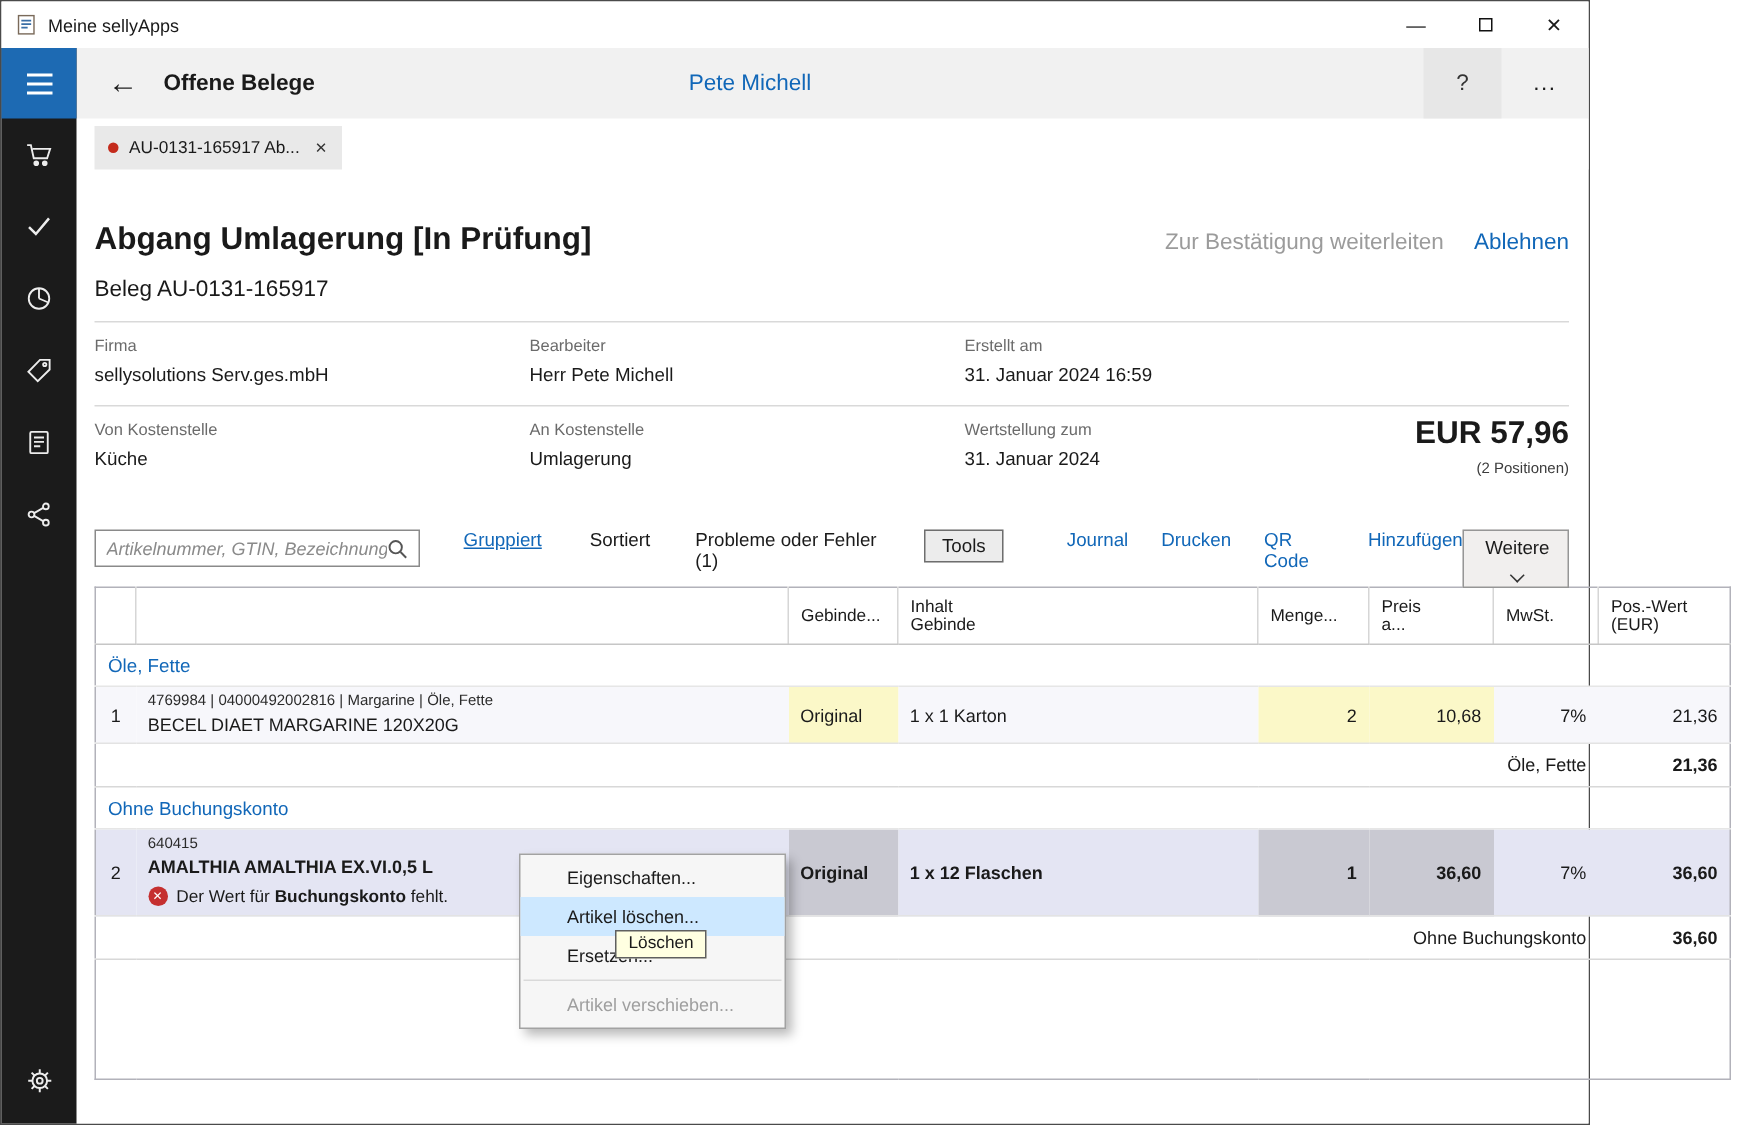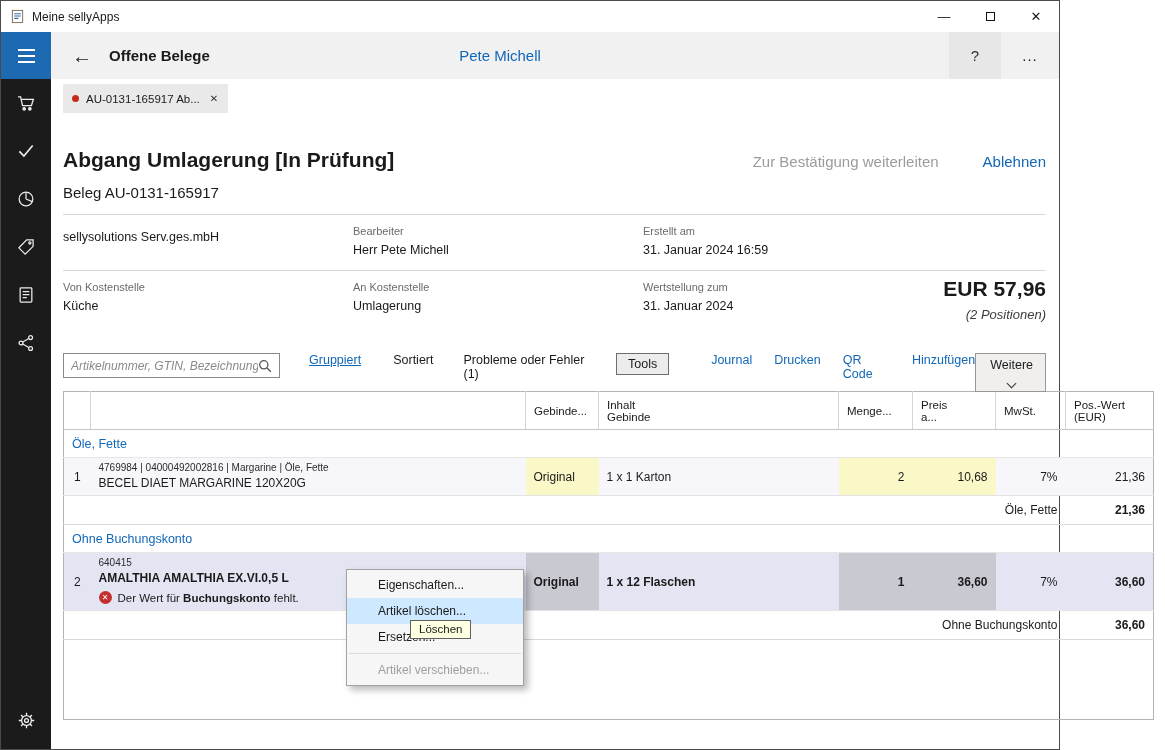--- a/index.html
+++ b/index.html
@@ -36,34 +36,34 @@
 
   .tabstrip { height:34px; background:#fff; display:flex; align-items:flex-start; padding:5px 0 0 12px; flex:0 0 auto; }
   .tab { height:29px; background:#e9e9e9; display:flex; align-items:center; padding:0 10px 0 9px; font-size:11.5px; gap:7px; }
   .tab-dot { width:7px; height:7px; border-radius:50%; background:var(--tab-dot); }
   .tab-close { font-size:10px; color:#333; margin-left:3px; }
 
   .main { flex:1; position:relative; padding:0 13px 0 12px; }
 
   .doc-head { display:flex; align-items:baseline; margin-top:16px; }
   .doc-title { font-size:21px; font-weight:bold; line-height:28px; }
-  .doc-actions { margin-left:auto; display:flex; align-items:baseline; gap:44px;margin-top:24px; }
+  .doc-actions { margin-left:auto; display:flex; align-items:baseline; gap:20px;margin-top:24px; }
   .forward-action { color:#9b9b9b; font-size:15px; }
   .reject-action { color:var(--accent); font-size:15px; }
   .beleg { font-size:15px; margin-top:10px; line-height:18px; }
   .divider { border-bottom:1px solid #d9d9d9; margin-top:12px; }
 
   .frow { display:flex; padding:10px 0 12px; position:relative; }
   .frow.bordered { border-bottom:1px solid #d9d9d9; }
   .fcell { width:290px; padding-right:12px; }
   .flabel { font-size:11px; color:#6b6b6b; line-height:13px; }
   .fvalue { font-size:12.5px; margin-top:5px; line-height:15px; }
   .total { position:absolute; right:0; top:6px; text-align:right; }
   .total-main { font-size:21px; font-weight:bold; line-height:24px; }
-  .total-sub { font-size:13px; color:#3c3c3c; margin-top:6px;font-style:italic; }
+  .total-sub { font-size:10px; color:#3c3c3c; margin-top:6px; }
 
   
   .toolbar { display:flex; align-items:flex-start; margin-top:27px; height:26px; font-size:12.5px; }
   .search { width:238px; height:25px; border:1px solid #8a8a8a; background:#fff; display:flex; align-items:center; padding:0 7px; }
   .search input { border:0; outline:0; flex:1; font-size:12px; font-family:inherit; background:transparent; }
   .search input::placeholder { color:#8a8a8a; font-style:italic; }
   .tb-link { color:var(--accent); }
   .tb-grouped { margin-left:29px; text-decoration:underline; }
   .tb-plain { color:#1a1a1a; }
   .tb-sorted { margin-left:32px; }
@@ -209,20 +209,21 @@
         <span class="doc-actions">
           <span class="forward-action">Zur Bestätigung weiterleiten</span>
           <span class="reject-action">Ablehnen</span>
         </span>
       </div>
       <div class="beleg">Beleg AU-0131-165917</div>
       <div class="divider"></div>
 
       <div class="frow bordered">
         <div class="fcell">
+          <div class="flabel">Firma</div>
           <div class="fvalue">sellysolutions Serv.ges.mbH</div>
         </div>
         <div class="fcell">
           <div class="flabel">Bearbeiter</div>
           <div class="fvalue">Herr Pete Michell</div>
         </div>
         <div class="fcell">
           <div class="flabel">Erstellt am</div>
           <div class="fvalue">31. Januar 2024 16:59</div>
         </div>

